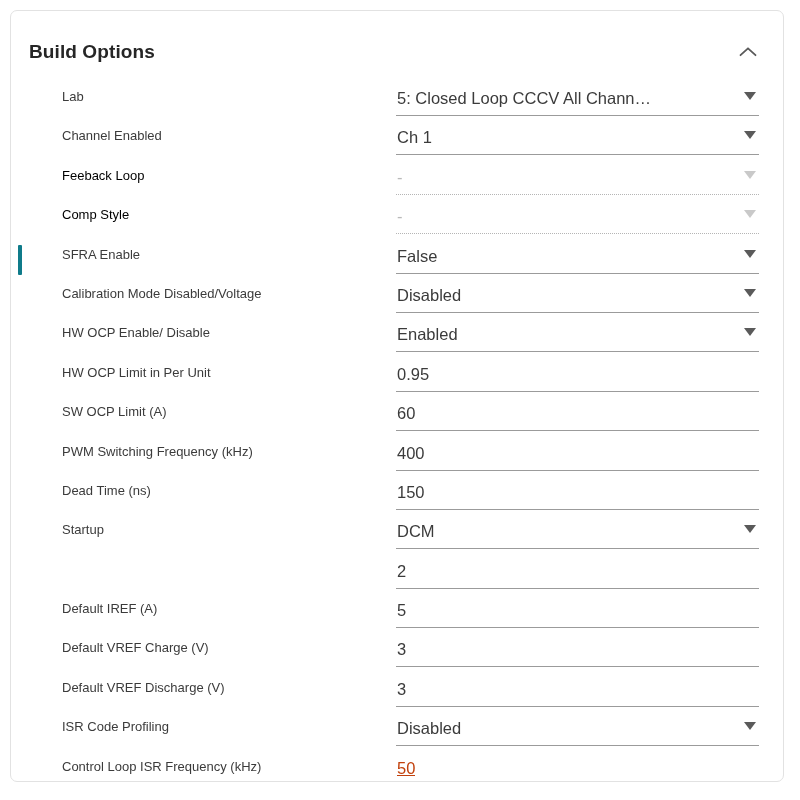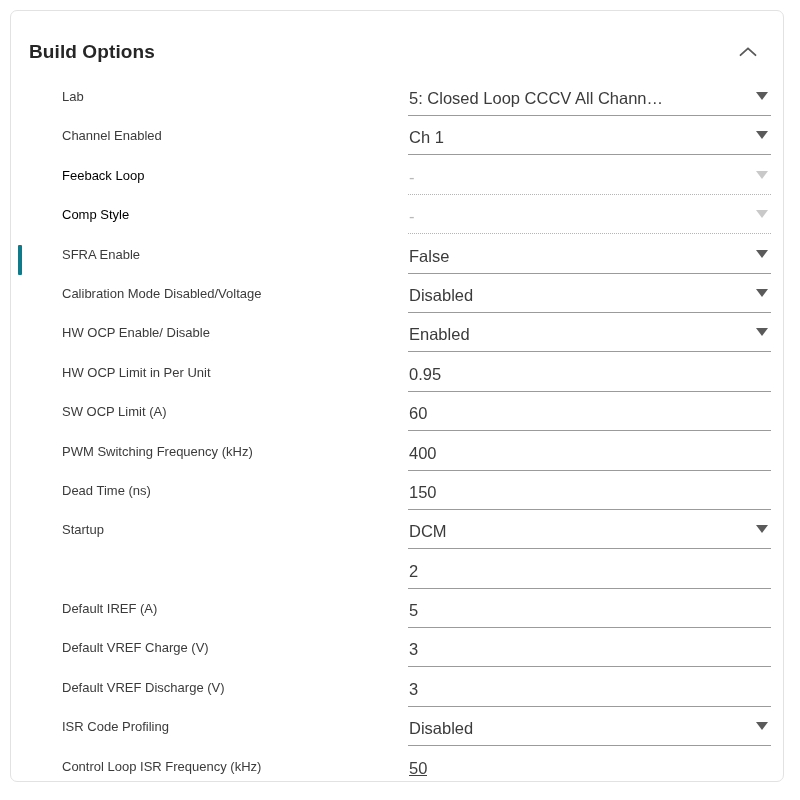--- a/index.html
+++ b/index.html
@@ -86,21 +86,21 @@
     top: 8px;
     font-size: 13px;
     color: #3b3b3b;
     line-height: 1.2;
     white-space: nowrap;
     margin-left: 27px;
   }
 
   .field {
     position: absolute;
-    left: 397px;
+    left: 385px;
     top: 4px;
     width: 363px;
     height: 31px;
   }
 
   .field-value {
     position: absolute;
     left: 1px;
     top: 4px;
     font-size: 16.5px;
@@ -134,21 +134,21 @@
 
   
   .row.disabled .row-label { color: #000000; }
   .row.disabled .field-value { color: #b9b9b9; }
   .row.disabled .field-underline {
     border-bottom: 1.4px dotted #b5b5b5;
   }
   .row.disabled .caret { border-top-color: #c9c9c9; }
 
   .row.readonly .row-label { color: #3b3b3b; }
-  .row.readonly .field-value { color: #404040; text-decoration: underline; }
+  .row.readonly .field-value { color: #c2410c; text-decoration: underline; }
 </style>
 </head>
 <body>
 
 <div id="card">
 
   <div id="card-header">
     <div id="panel-title">Build Options</div>
     <div id="collapse-btn">
       <svg width="18" height="12" viewBox="0 0 18 12" aria-hidden="true">

